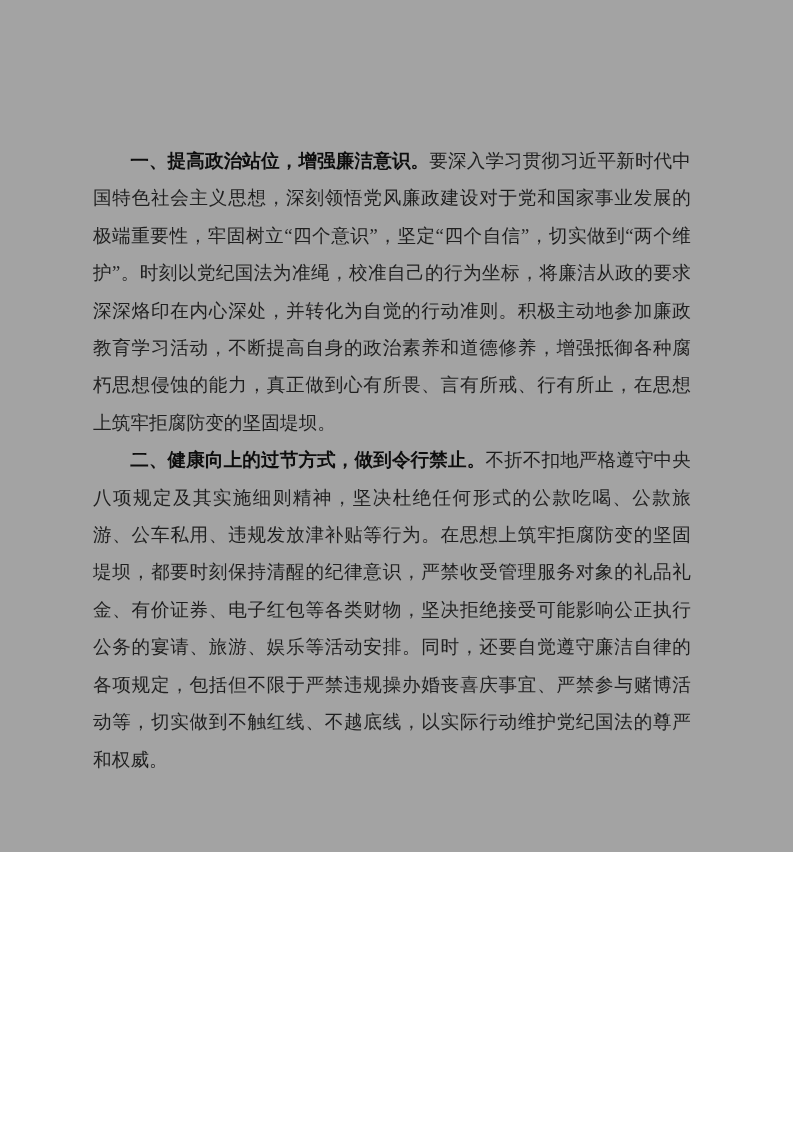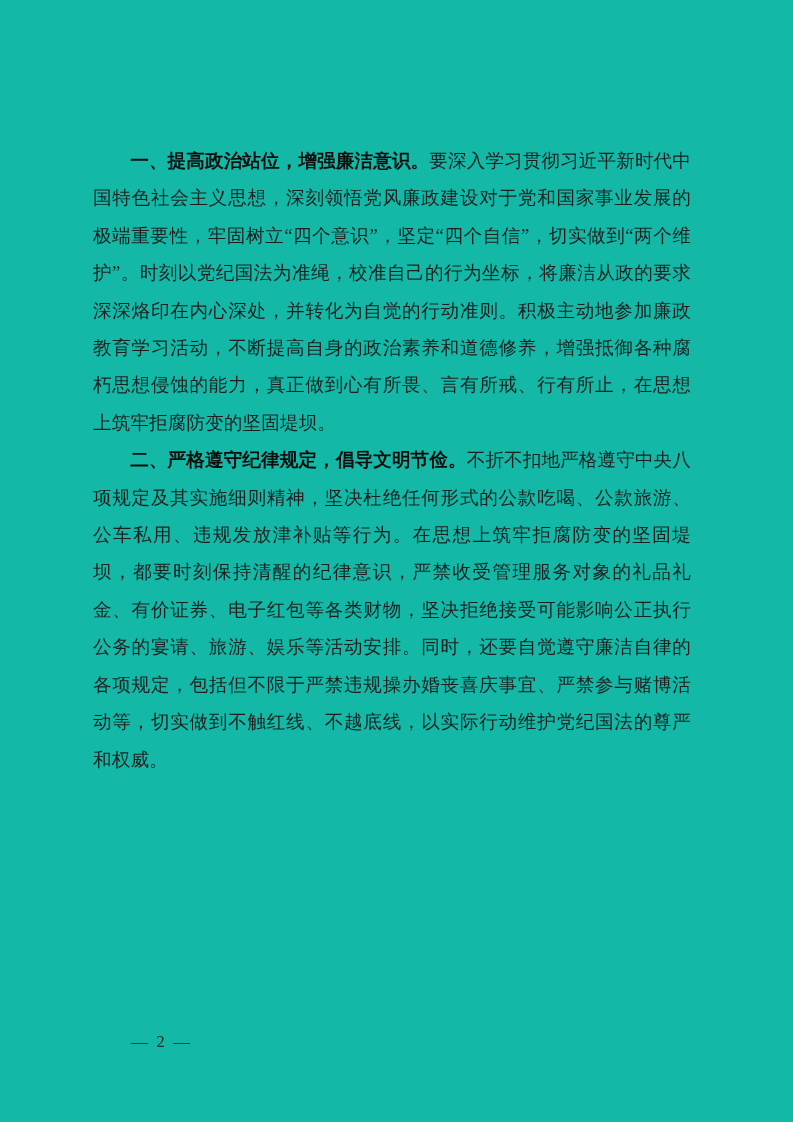--- a/index.html
+++ b/index.html
@@ -5,22 +5,22 @@
     * { margin: 0; padding: 0; box-sizing: border-box; }
     html, body {
       width: 793px;
       height: 1122px;
       background: #ffffff;
       font-family: "Liberation Serif", serif;
     }
     .page {
       position: relative;
       width: 793px;
-      height: 1122px;
-      background: #14b8a6;
+      height: 852px;
+      background: #a3a3a3;
       overflow: hidden;
     }
     .content {
       position: absolute;
       left: 93px;
       top: 142px;
       width: 598px;
       color: #1f1f1f;
     }
     p.para {
@@ -46,16 +46,16 @@
       letter-spacing: 2px;
       font-family: "Liberation Serif", serif;
     }
   </style>
 </head>
 <body>
 
 <div class="page">
   <div class="content">
     <p class="para"><span class="heading">一、提高政治站位，增强廉洁意识。</span><span class="body-text">要深入学习贯彻习近平新时代中国特色社会主义思想，深刻领悟党风廉政建设对于党和国家事业发展的极端重要性，牢固树立“四个意识”，坚定“四个自信”，切实做到“两个维护”。时刻以党纪国法为准绳，校准自己的行为坐标，将廉洁从政的要求深深烙印在内心深处，并转化为自觉的行动准则。积极主动地参加廉政教育学习活动，不断提高自身的政治素养和道德修养，增强抵御各种腐朽思想侵蚀的能力，真正做到心有所畏、言有所戒、行有所止，在思想上筑牢拒腐防变的坚固堤坝。</span></p>
-    <p class="para"><span class="heading">二、严格遵守纪律规定，倡导文明节俭。</span><span class="body-text">不折不扣地严格遵守中央八项规定及其实施细则精神，坚决杜绝任何形式的公款吃喝、公款旅游、公车私用、违规发放津补贴等行为。在思想上筑牢拒腐防变的坚固堤坝，都要时刻保持清醒的纪律意识，严禁收受管理服务对象的礼品礼金、有价证券、电子红包等各类财物，坚决拒绝接受可能影响公正执行公务的宴请、旅游、娱乐等活动安排。同时，还要自觉遵守廉洁自律的各项规定，包括但不限于严禁违规操办婚丧喜庆事宜、严禁参与赌博活动等，切实做到不触红线、不越底线，以实际行动维护党纪国法的尊严和权威。</span></p>
+    <p class="para"><span class="heading">二、健康向上的过节方式，做到令行禁止。</span><span class="body-text">不折不扣地严格遵守中央八项规定及其实施细则精神，坚决杜绝任何形式的公款吃喝、公款旅游、公车私用、违规发放津补贴等行为。在思想上筑牢拒腐防变的坚固堤坝，都要时刻保持清醒的纪律意识，严禁收受管理服务对象的礼品礼金、有价证券、电子红包等各类财物，坚决拒绝接受可能影响公正执行公务的宴请、旅游、娱乐等活动安排。同时，还要自觉遵守廉洁自律的各项规定，包括但不限于严禁违规操办婚丧喜庆事宜、严禁参与赌博活动等，切实做到不触红线、不越底线，以实际行动维护党纪国法的尊严和权威。</span></p>
   </div>
   <div class="pagenum">— 2 —</div>
 </div>
 
 </body></html>

